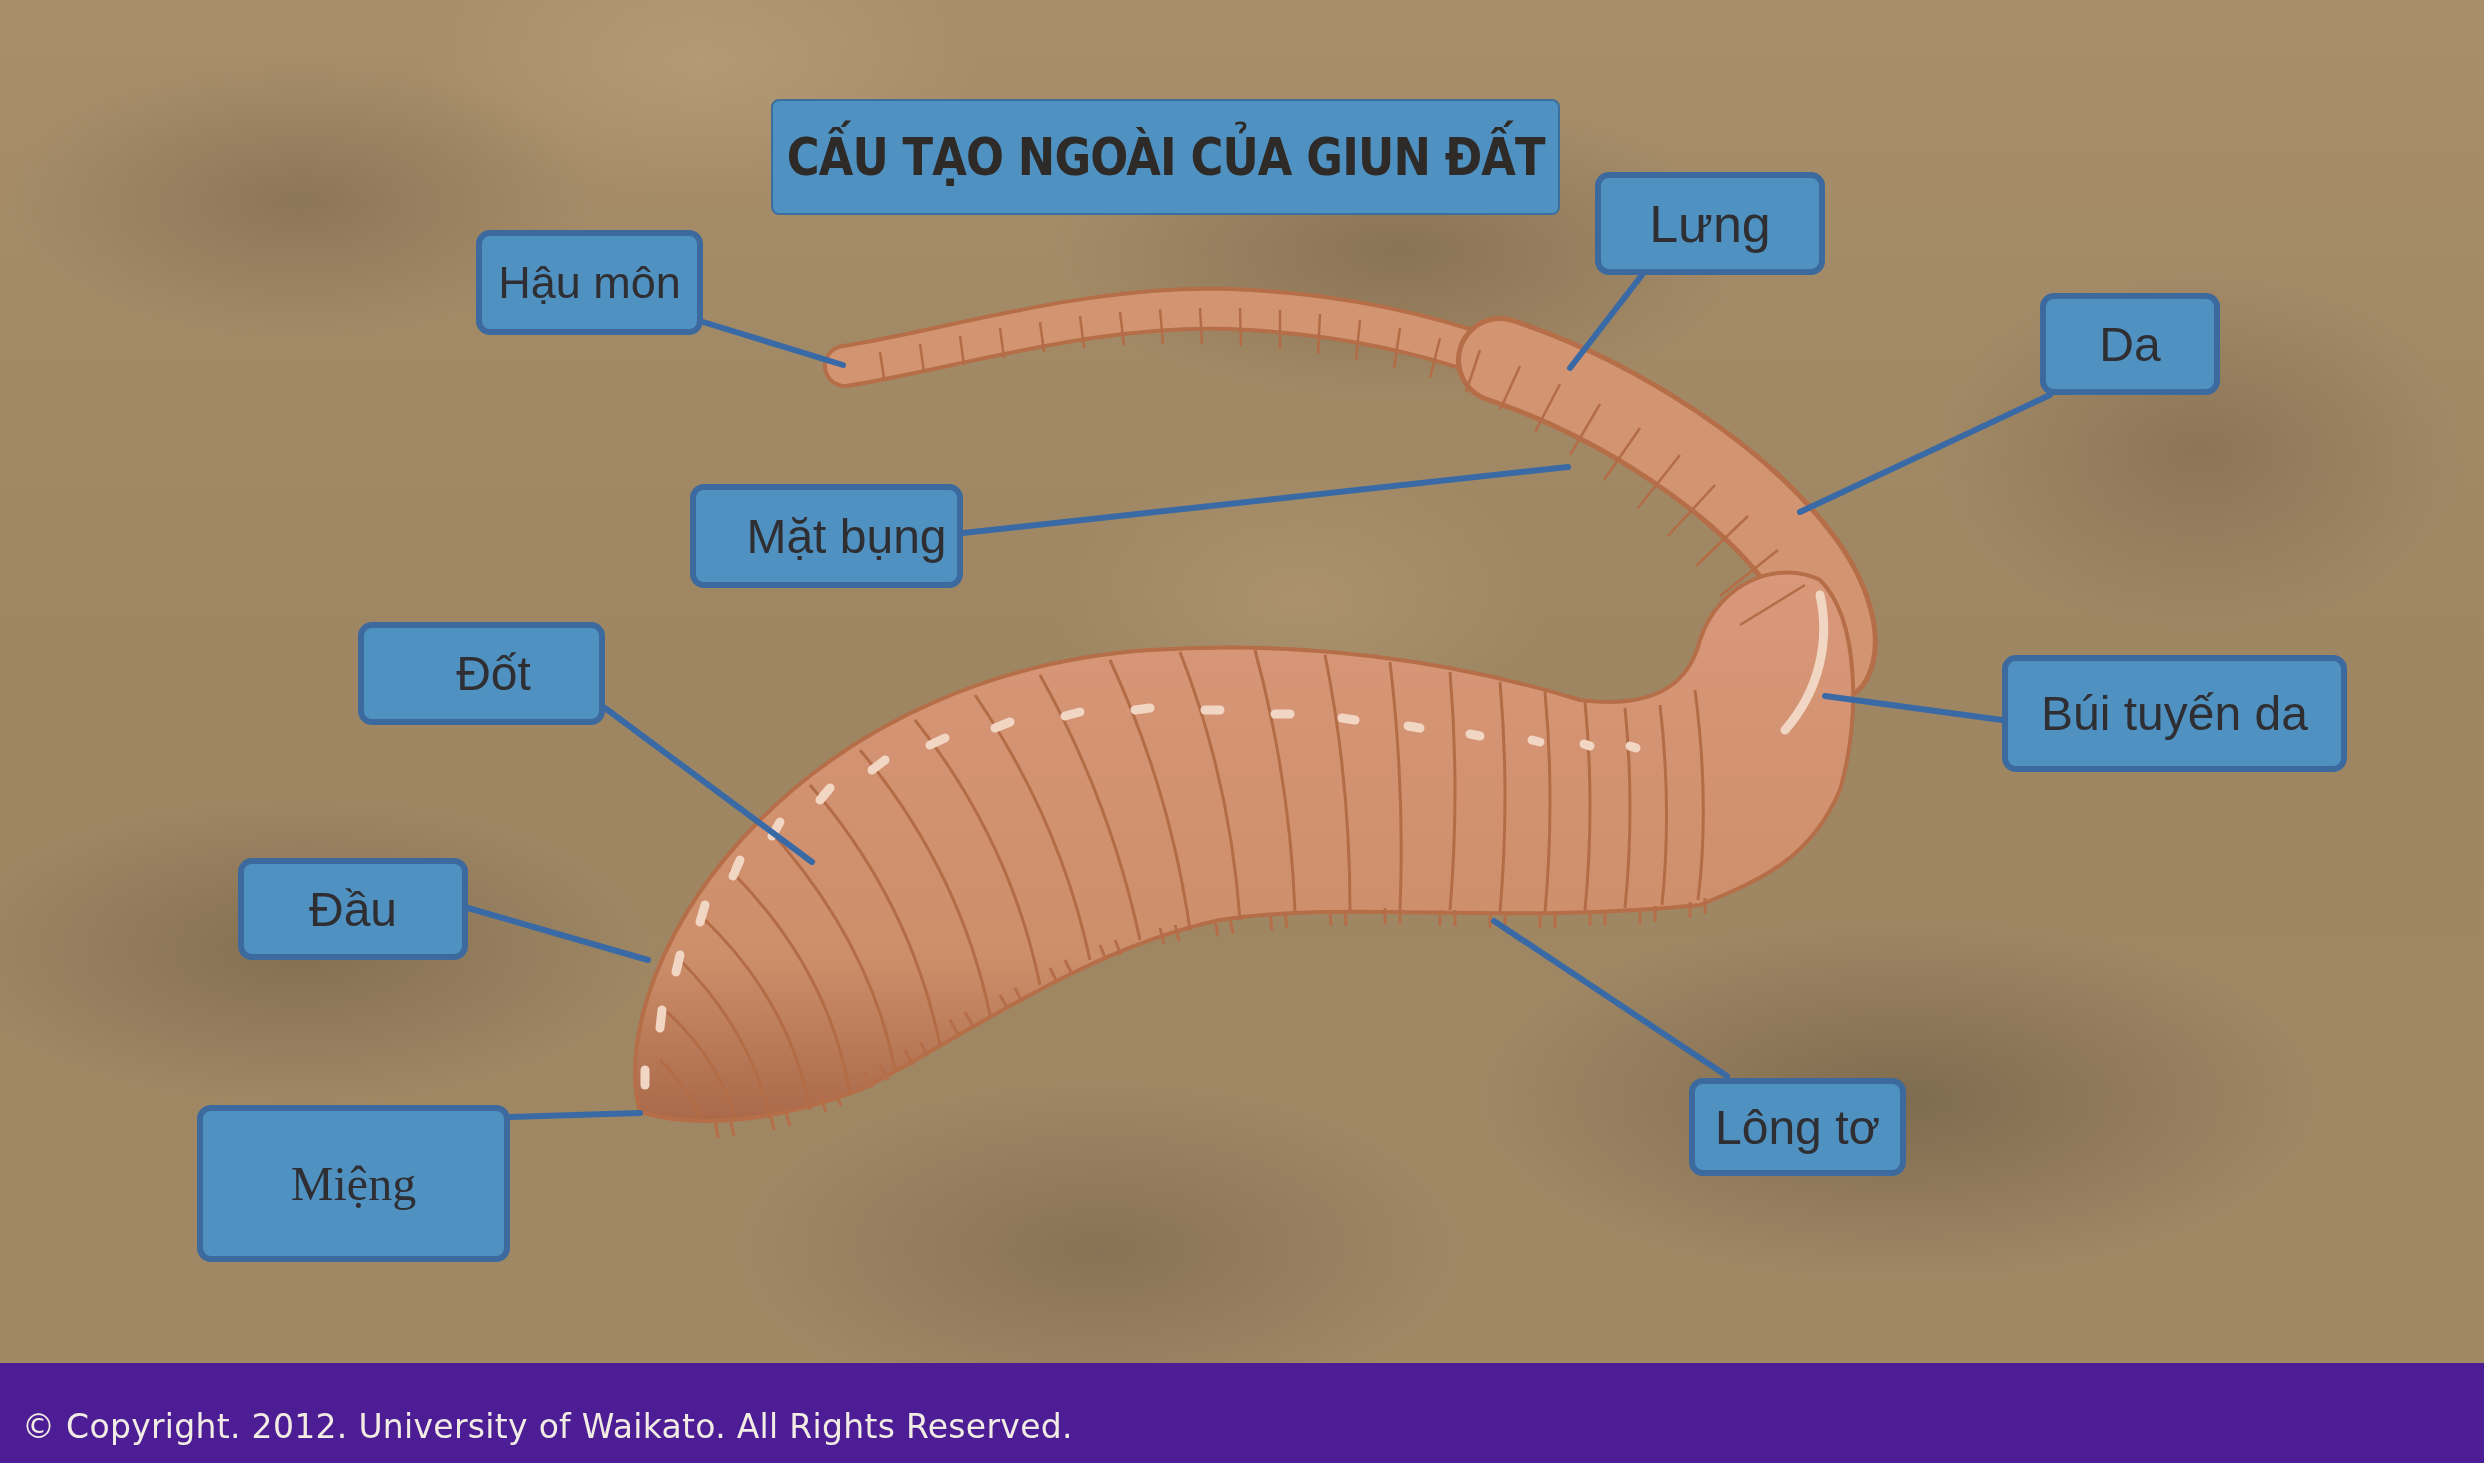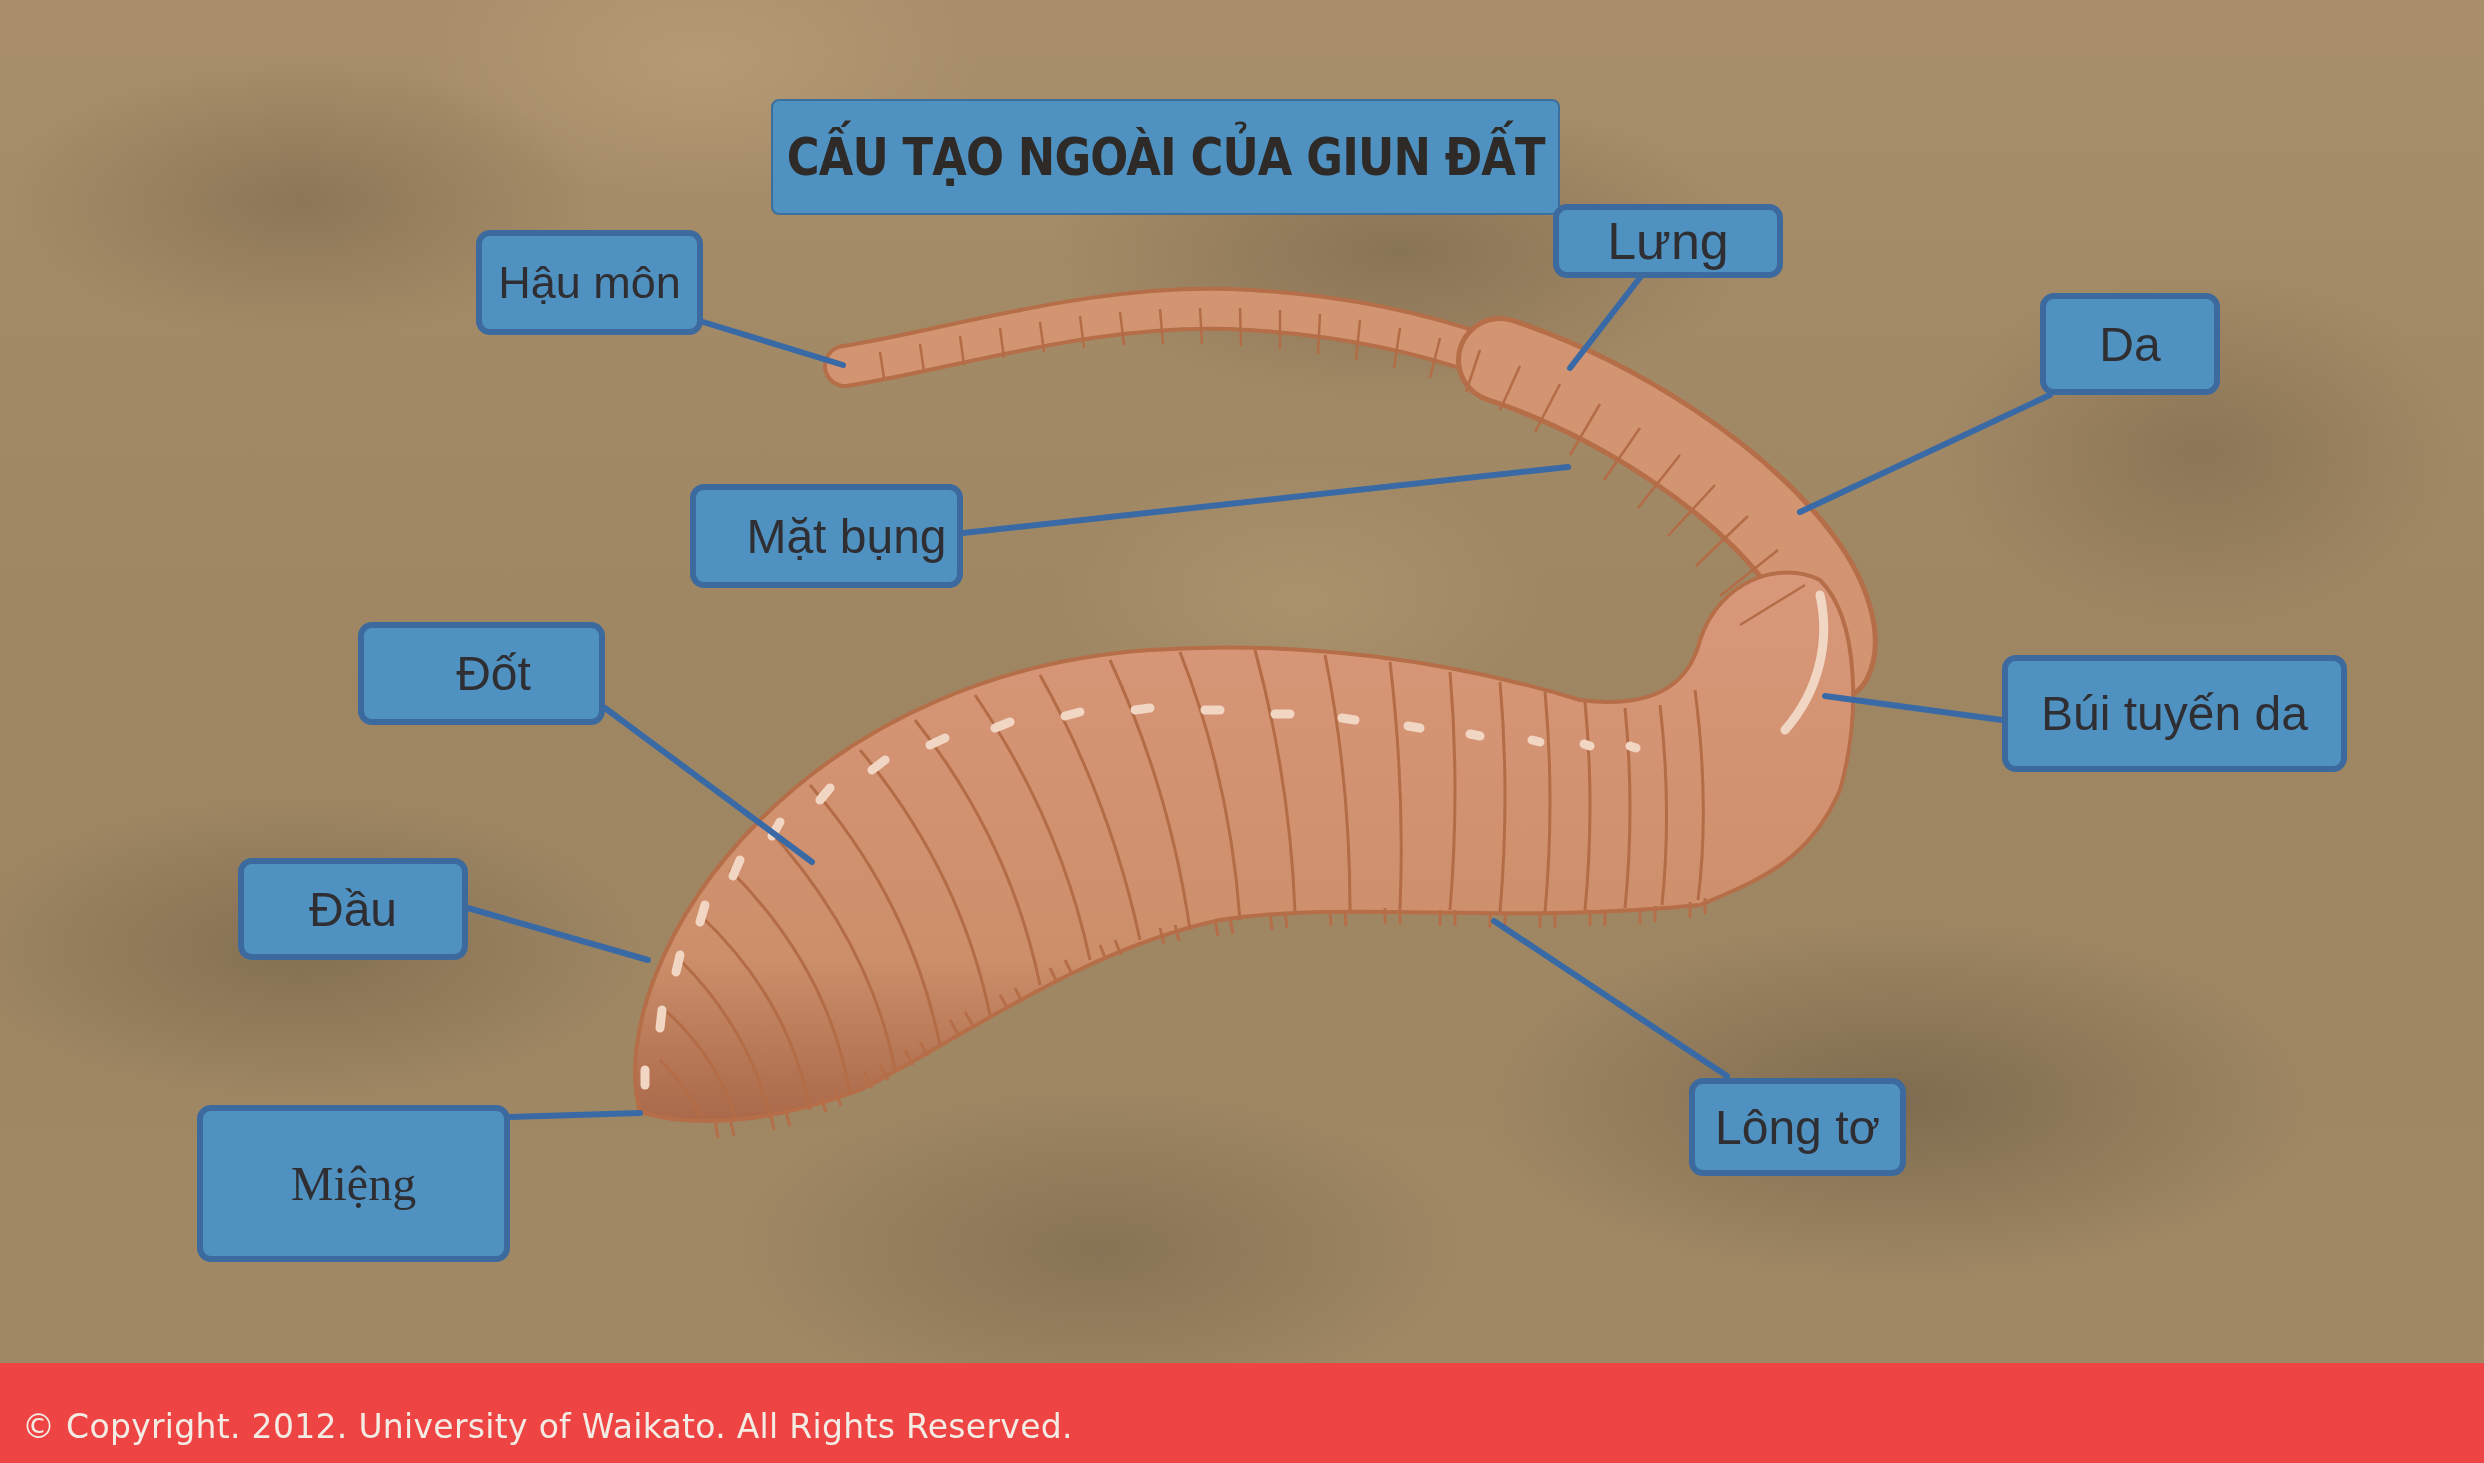--- a/index.html
+++ b/index.html
@@ -19,21 +19,21 @@
   .stage { position:absolute; left:0; top:0; width:2484px; height:1363px; }
   .title-box { position:absolute; left:771px; top:99px; width:789px; height:116px;
                background:#4f92c2; border:2px solid #3d6f9c; border-radius:8px; box-sizing:border-box;
                display:flex; align-items:center; justify-content:center; }
   .title-text { font-family:"DejaVu Sans", sans-serif; font-weight:bold; font-size:52px;
                 color:#2e2a28; letter-spacing:-1px; transform:scaleX(0.86); white-space:nowrap; }
   .label { position:absolute; background:#4f92c2; border:6px solid #3d6a9e; border-radius:14px;
            box-sizing:border-box; display:flex; align-items:center; justify-content:center; }
   .label span { font-size:48px; color:#2f2f33; white-space:nowrap; }
   svg.overlay { position:absolute; left:0; top:0; }
-  .footer { position:absolute; left:0; top:1363px; width:2484px; height:100px; background:#ef4444; }
+  .footer { position:absolute; left:0; top:1363px; width:2484px; height:100px; background:#4c1d95; }
   .footer-text { position:absolute; left:22px; top:44px; font-family:"DejaVu Sans", sans-serif;
                  font-size:33px; color:#f3ece4; white-space:nowrap; letter-spacing:0.3px; }
 </style>
 </head>
 <body>
 
 <div class="bg"></div>
 
 <div class="stage">
 
@@ -199,21 +199,21 @@
   </svg>
 
   <div class="title-box">
     <span class="title-text">CẤU TẠO NGOÀI CỦA GIUN ĐẤT</span>
   </div>
 
   <div class="label" style="left:476px; top:230px; width:227px; height:105px;">
     <span style="font-size:45px;">Hậu môn</span>
   </div>
 
-  <div class="label" style="left:1553px; top:172px; width:230px; height:74px;margin-top:32px;">
+  <div class="label" style="left:1595px; top:172px; width:230px; height:103px;">
     <span style="font-size:52px;">Lưng</span>
   </div>
 
   <div class="label" style="left:2040px; top:293px; width:180px; height:102px;justify-content:center;">
     <span>Da</span>
   </div>
 
   <div class="label" style="left:690px; top:484px; width:273px; height:104px;padding-left:40px;">
     <span>Mặt bụng</span>
   </div>

